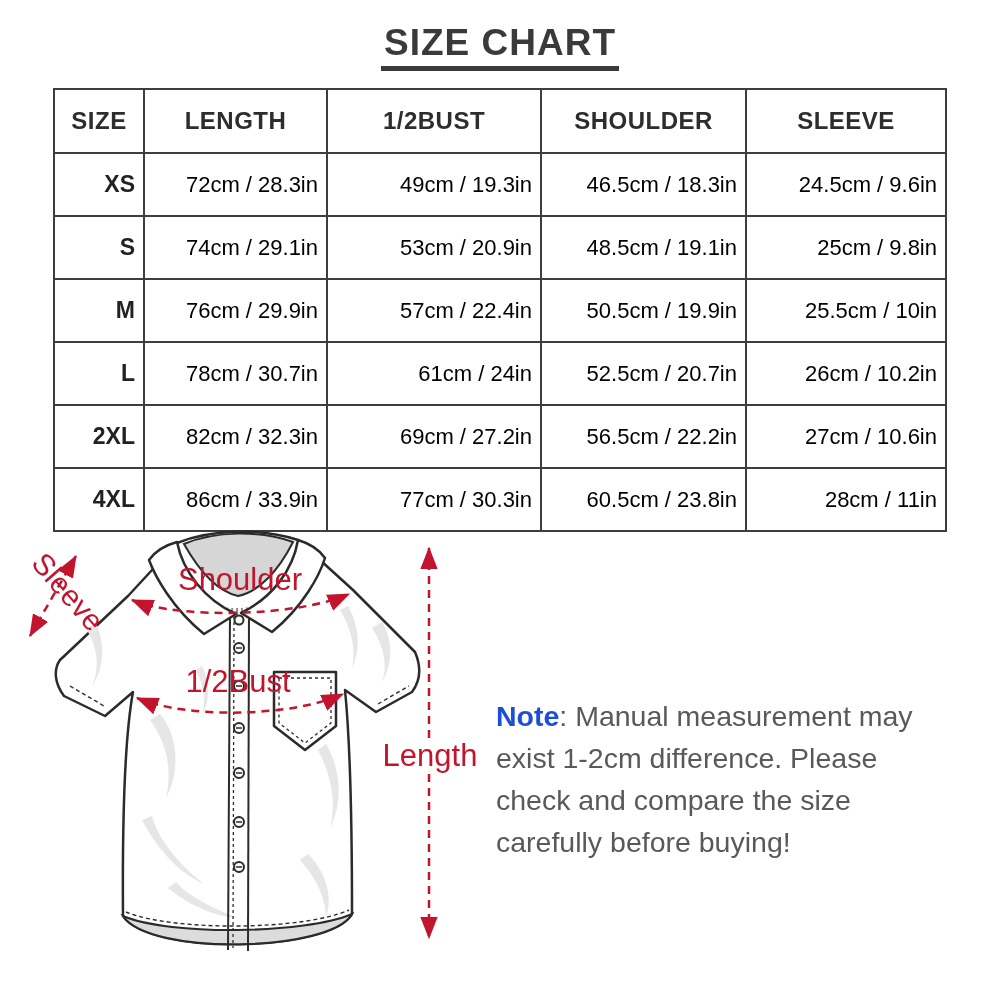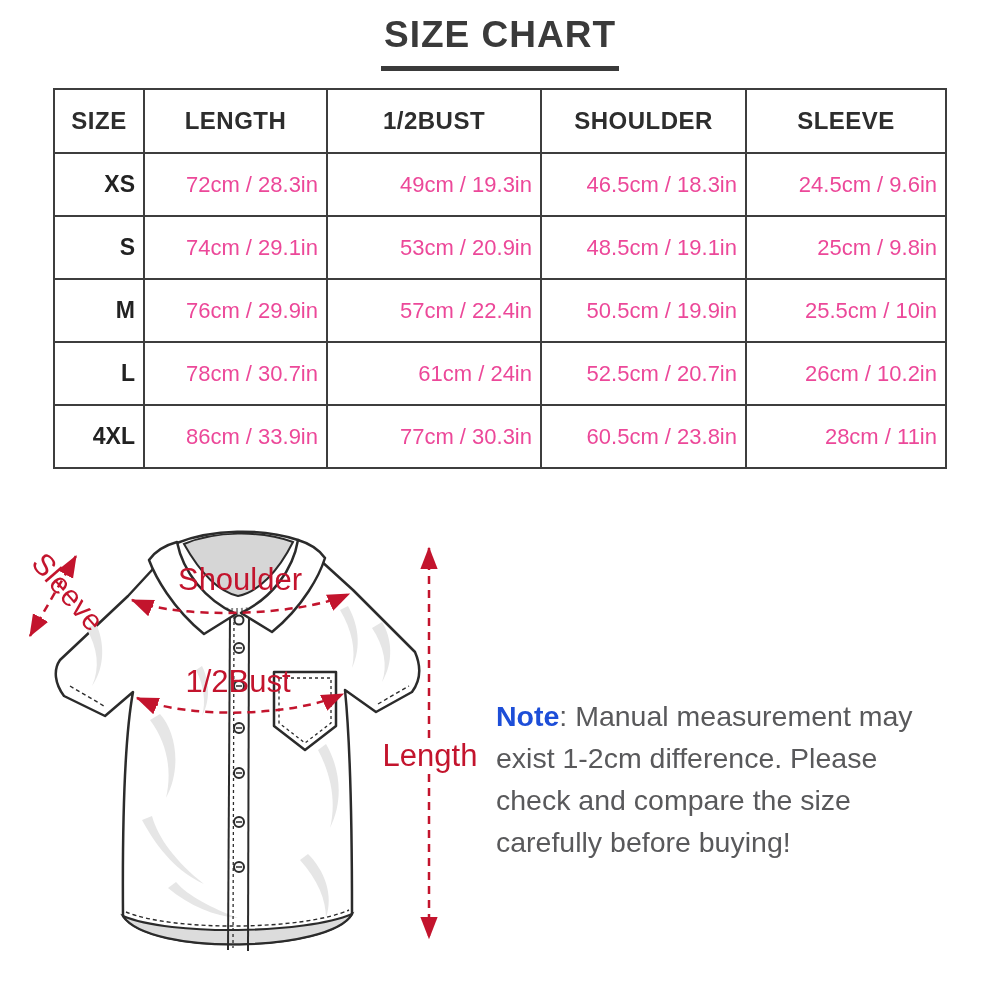--- a/index.html
+++ b/index.html
@@ -1,28 +1,28 @@
 <!DOCTYPE html>
 <html><head>
 <meta charset="utf-8">
 <style>
   html,body{margin:0;padding:0;}
   body{width:1000px;height:1000px;background:#ffffff;position:relative;
        font-family:"Liberation Sans",sans-serif;overflow:hidden;}
   .title-wrap{position:absolute;top:14px;left:0;width:1000px;text-align:center;}
   .title{display:inline-block;font-size:37px;font-weight:bold;color:#3a3a3a;
-         letter-spacing:1px;border-bottom:5px solid #3a3a3a;padding:0 3px 10px 3px;}
+         letter-spacing:1px;border-bottom:5px solid #3a3a3a;padding:0 3px 2px 3px;margin-top:8px;}
   table.size-table{position:absolute;left:53px;top:88px;width:892px;
          border-collapse:collapse;table-layout:fixed;}
   .size-table th,.size-table td{border:2px solid #3d3d3d;text-align:center;
          vertical-align:middle;padding:8px;}
   .size-table th{height:46px;font-size:24px;font-weight:bold;color:#2d2d2d;letter-spacing:0.5px;}
   .size-table td{height:45px;text-align:right;}
   .size-table td.size-cell{font-size:23px;font-weight:bold;color:#222222;}
-  .size-table td.val-cell{font-size:22px;font-weight:normal;color:#ec4899;}
+  .size-table td.val-cell{font-size:22px;font-weight:normal;color:#000000;}
   .diagram{position:absolute;left:0;top:520px;width:490px;height:478px;}
   .diagram svg{display:block;width:100%;height:100%;}
   .diagram text{font-family:"Liberation Sans",sans-serif;}
   .note{position:absolute;left:496px;top:666px;width:452px;
         font-size:28.5px;line-height:42px;color:#59595b;}
   .note .note-label{font-weight:bold;color:#1d4ed8;}
 </style>
 </head>
 <body>
 
@@ -68,20 +68,27 @@
       <td class="val-cell">57cm / 22.4in</td>
       <td class="val-cell">50.5cm / 19.9in</td>
       <td class="val-cell">25.5cm / 10in</td>
     </tr>
     <tr>
       <td class="size-cell">L</td>
       <td class="val-cell">78cm / 30.7in</td>
       <td class="val-cell">61cm / 24in</td>
       <td class="val-cell">52.5cm / 20.7in</td>
       <td class="val-cell">26cm / 10.2in</td>
+    </tr>
+    <tr>
+      <td class="size-cell">2XL</td>
+      <td class="val-cell">82cm / 32.3in</td>
+      <td class="val-cell">69cm / 27.2in</td>
+      <td class="val-cell">56.5cm / 22.2in</td>
+      <td class="val-cell">27cm / 10.6in</td>
     </tr>
     <tr>
       <td class="size-cell">4XL</td>
       <td class="val-cell">86cm / 33.9in</td>
       <td class="val-cell">77cm / 30.3in</td>
       <td class="val-cell">60.5cm / 23.8in</td>
       <td class="val-cell">28cm / 11in</td>
     </tr>
   </tbody>
 </table>

